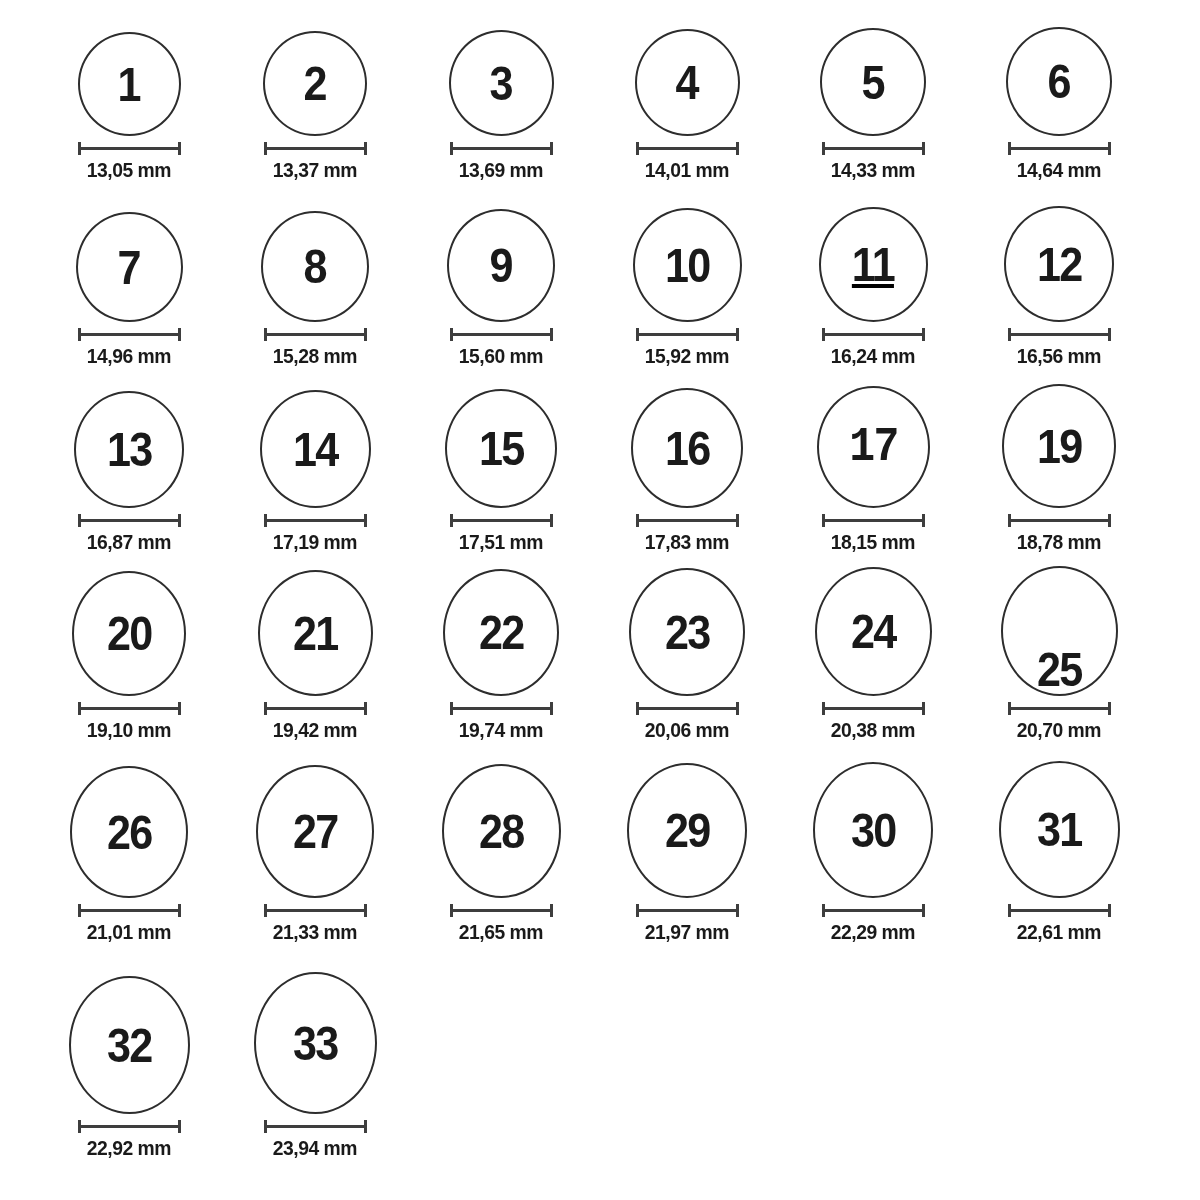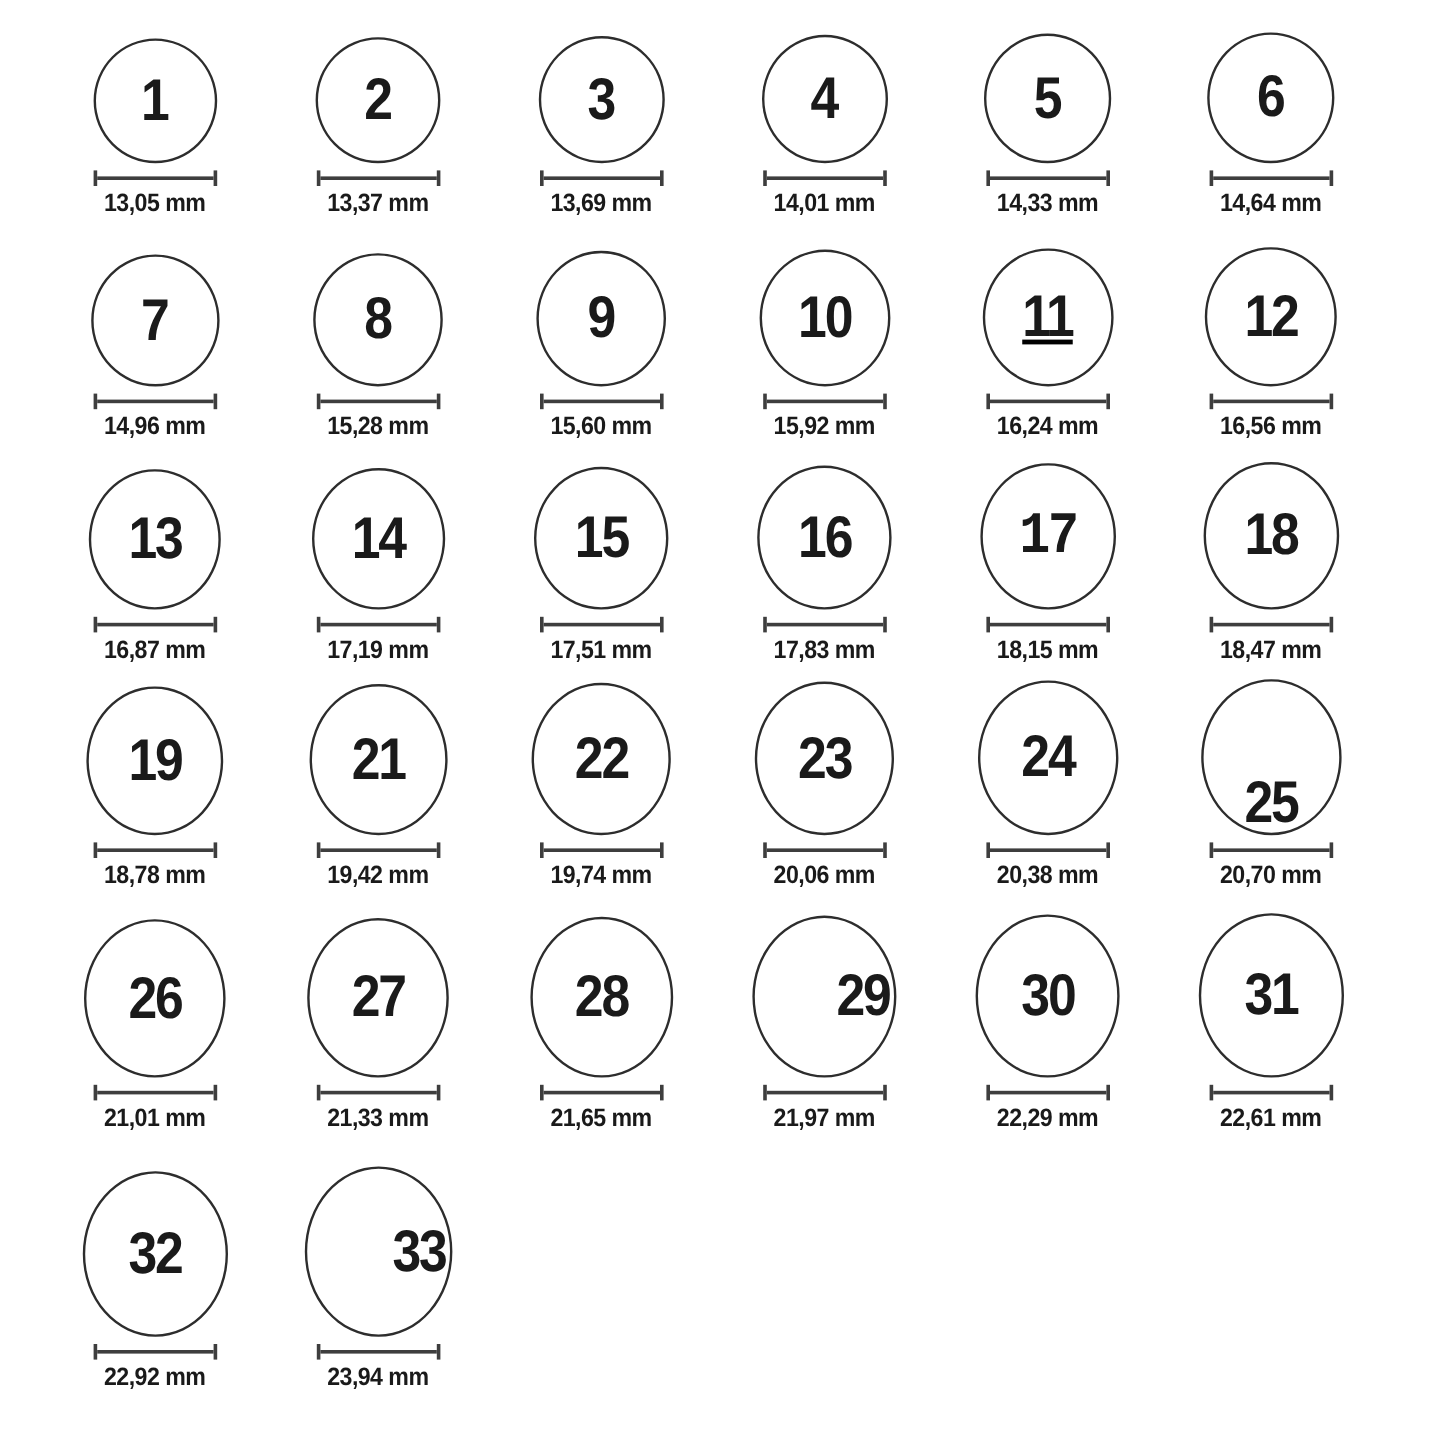--- a/index.html
+++ b/index.html
@@ -192,34 +192,34 @@
     <div class="label">17,83 mm</div>
   </div>
     <div class="cell">
     <div class="circle" style="width: 113px; height: 122px; font-family: Liberation Mono, monospace;">
       <span class="num">17</span>
     </div>
     <div class="bar"></div>
     <div class="label">18,15 mm</div>
   </div>
     <div class="cell">
-    <div class="circle" style="width: 113px; height: 123px;">
-      <span class="num">18</span>
-    </div>
-    <div class="bar"></div>
-    <div class="label">18,47 mm</div>
-  </div>
-    <div class="cell">
     <div class="circle" style="width: 114px; height: 124px;">
       <span class="num">19</span>
     </div>
     <div class="bar"></div>
     <div class="label">18,78 mm</div>
   </div>
     <div class="cell">
+    <div class="circle" style="width: 114px; height: 125px;">
+      <span class="num">20</span>
+    </div>
+    <div class="bar"></div>
+    <div class="label">19,10 mm</div>
+  </div>
+    <div class="cell">
     <div class="circle" style="width: 115px; height: 126px;">
       <span class="num">21</span>
     </div>
     <div class="bar"></div>
     <div class="label">19,42 mm</div>
   </div>
     <div class="cell">
     <div class="circle" style="width: 116px; height: 127px;">
       <span class="num">22</span>
     </div>
@@ -262,21 +262,21 @@
     <div class="label">21,33 mm</div>
   </div>
     <div class="cell">
     <div class="circle" style="width: 119px; height: 134px;">
       <span class="num">28</span>
     </div>
     <div class="bar"></div>
     <div class="label">21,65 mm</div>
   </div>
     <div class="cell">
-    <div class="circle" style="width: 120px; height: 135px; justify-content: flex-end;">
+    <div class="circle" style="width: 120px; height: 135px;">
       <span class="num">29</span>
     </div>
     <div class="bar"></div>
     <div class="label">21,97 mm</div>
   </div>
     <div class="cell">
     <div class="circle" style="width: 120px; height: 136px;">
       <span class="num">30</span>
     </div>
     <div class="bar"></div>
@@ -290,19 +290,19 @@
     <div class="label">22,61 mm</div>
   </div>
     <div class="cell">
     <div class="circle" style="width: 121px; height: 138px;">
       <span class="num">32</span>
     </div>
     <div class="bar"></div>
     <div class="label">22,92 mm</div>
   </div>
     <div class="cell">
-    <div class="circle" style="width: 123px; height: 142px; justify-content: flex-end;">
+    <div class="circle" style="width: 123px; height: 142px;">
       <span class="num">33</span>
     </div>
     <div class="bar"></div>
     <div class="label">23,94 mm</div>
   </div>
   </div>
 
 </body></html>

